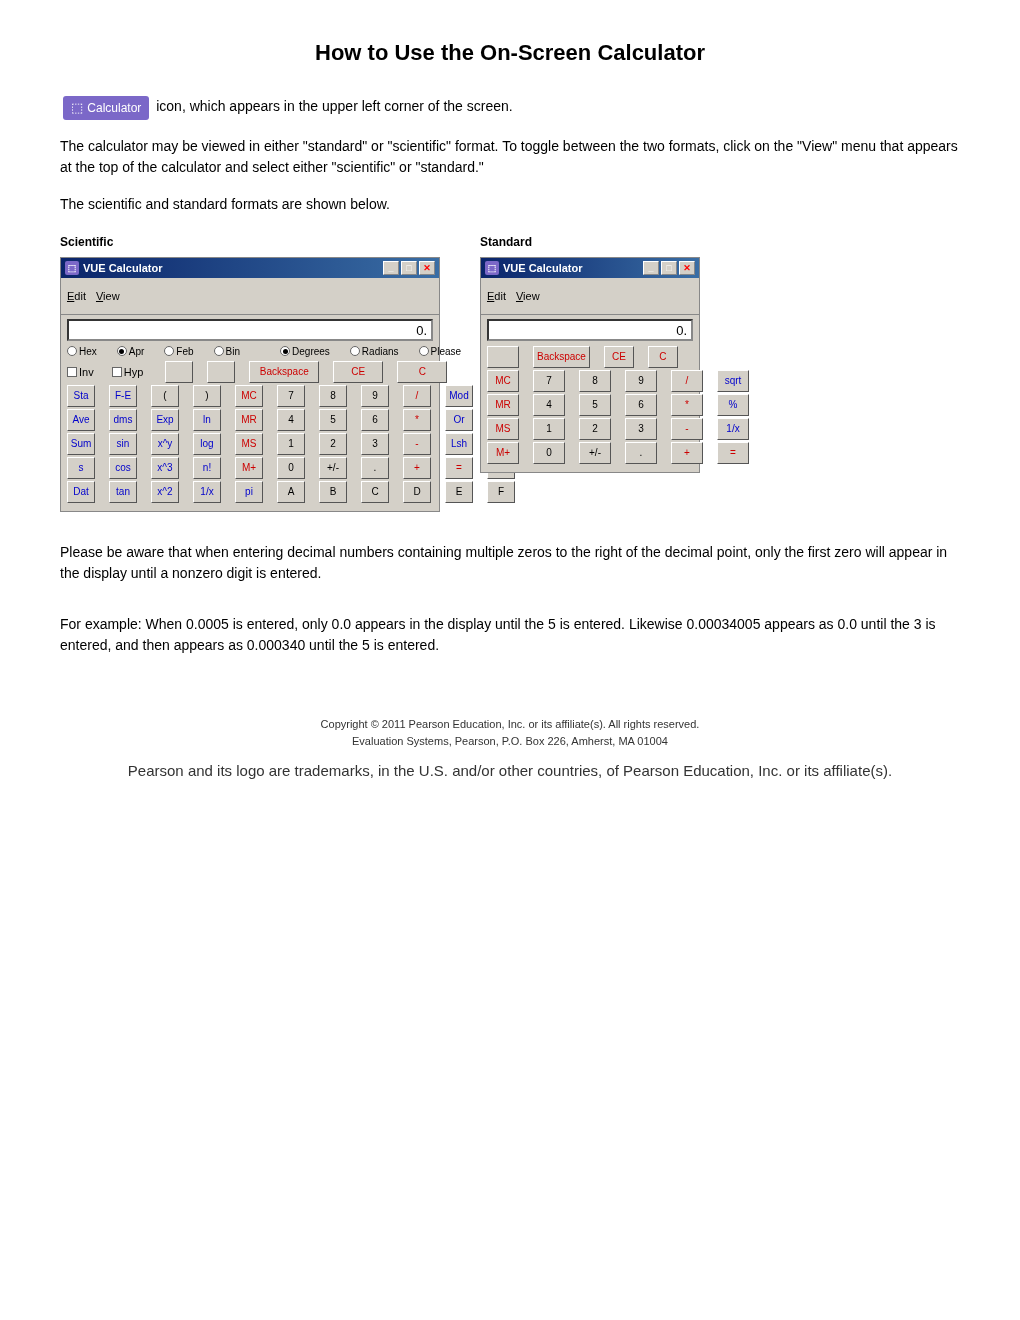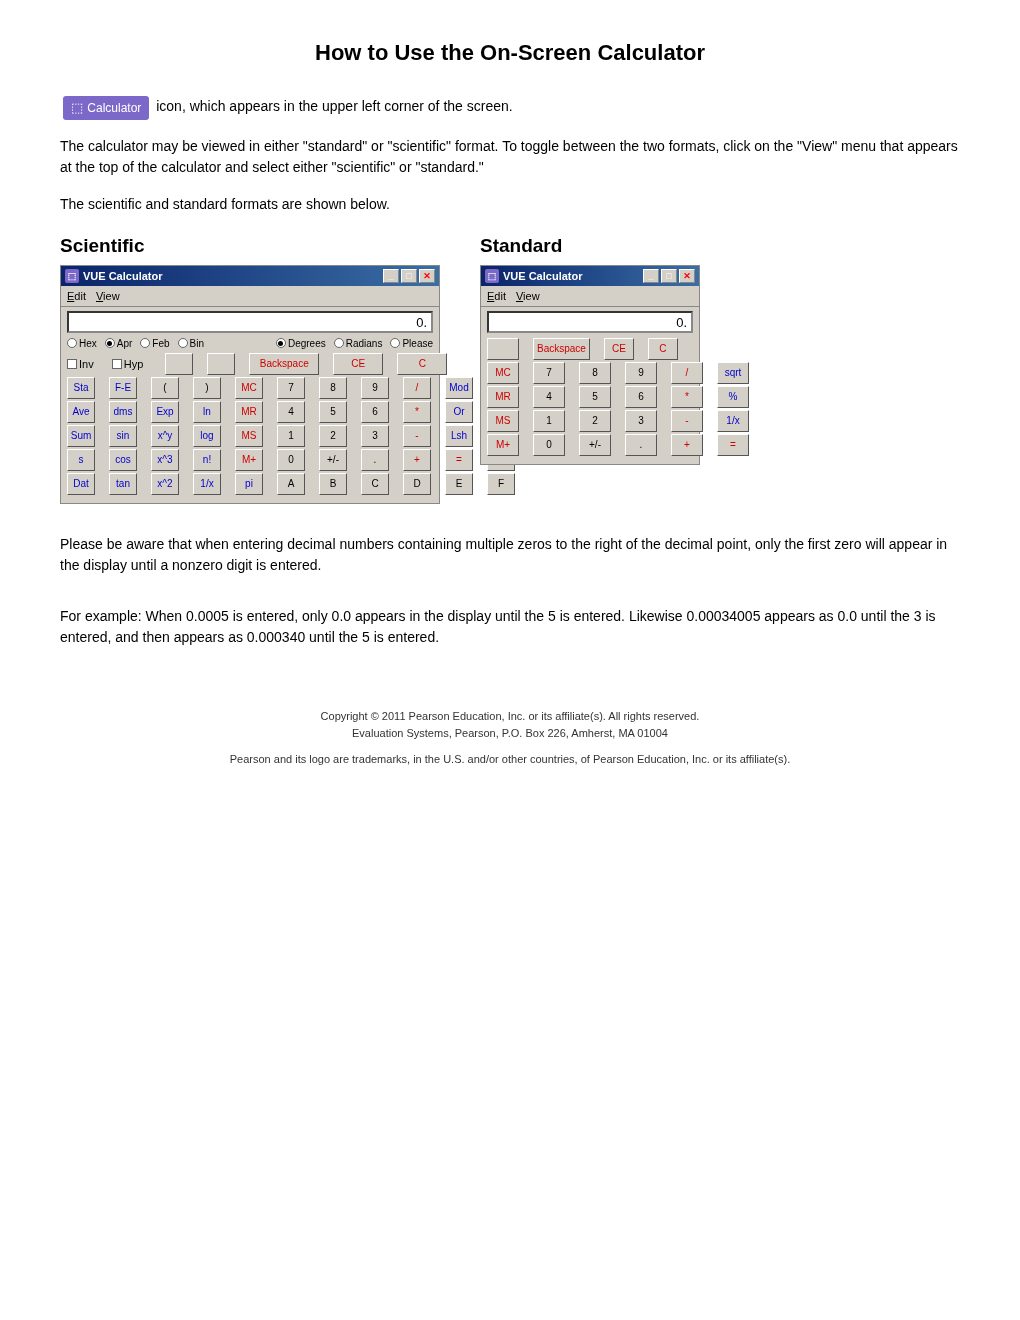--- a/index.html
+++ b/index.html
@@ -40,21 +40,21 @@
     .formats-section {
       display: flex;
       gap: 40px;
       margin: 20px 0;
       justify-content: flex-start;
     }
     .format-block {
       flex: 0 0 auto;
     }
     .format-title {
-      font-size: 19px;
+      font-size: 12px;
       font-weight: bold;
       margin-bottom: 8px;
     }
     
     .calc-window {
       border: 1px solid #888;
       background: #d4d0c8;
       font-size: 11px;
     }
     .calc-titlebar {
@@ -96,21 +96,21 @@
       border-left-color: #fff;
       display: flex;
       align-items: center;
       justify-content: center;
       font-size: 9px;
       cursor: pointer;
     }
     .calc-titlebar-btn.close { color: red; font-weight: bold; }
     .calc-menubar {
       background: #d4d0c8;
-      padding: 4px 6px;
+      padding: 12px 6px;
       font-size: 11px;
       display: flex;
       gap: 10px;
       border-bottom: 1px solid #888;
     }
     .calc-menubar span {
       cursor: pointer;
     }
     .calc-menu-underline {
       text-decoration: underline;
@@ -124,21 +124,21 @@
       border: 2px inset #888;
       text-align: right;
       padding: 2px 4px;
       margin-bottom: 5px;
       font-size: 13px;
       height: 22px;
     }
     
     .calc-radio-row {
       display: flex;
-      gap: 8px;
+      gap: 20px;
       margin-bottom: 4px;
       align-items: center;
       font-size: 10px;
     }
     .calc-radio-item {
       display: flex;
       align-items: center;
       gap: 2px;
     }
     .radio-circle {
@@ -207,21 +207,21 @@
     .footer {
       margin-top: 60px;
       text-align: center;
       font-size: 11px;
       color: #333;
       line-height: 1.6;
       border-top: none;
     }
     .footer-trademark {
       margin-top: 8px;
-      font-size: 11px;
+      font-size: 15px;
     }
   </style>
 </head>
 <body>
 
 <h1>How to Use the On-Screen Calculator</h1>
 
 <p class="intro-text">
   <span class="calculator-icon">
     <span class="calc-symbol">⬚</span>

